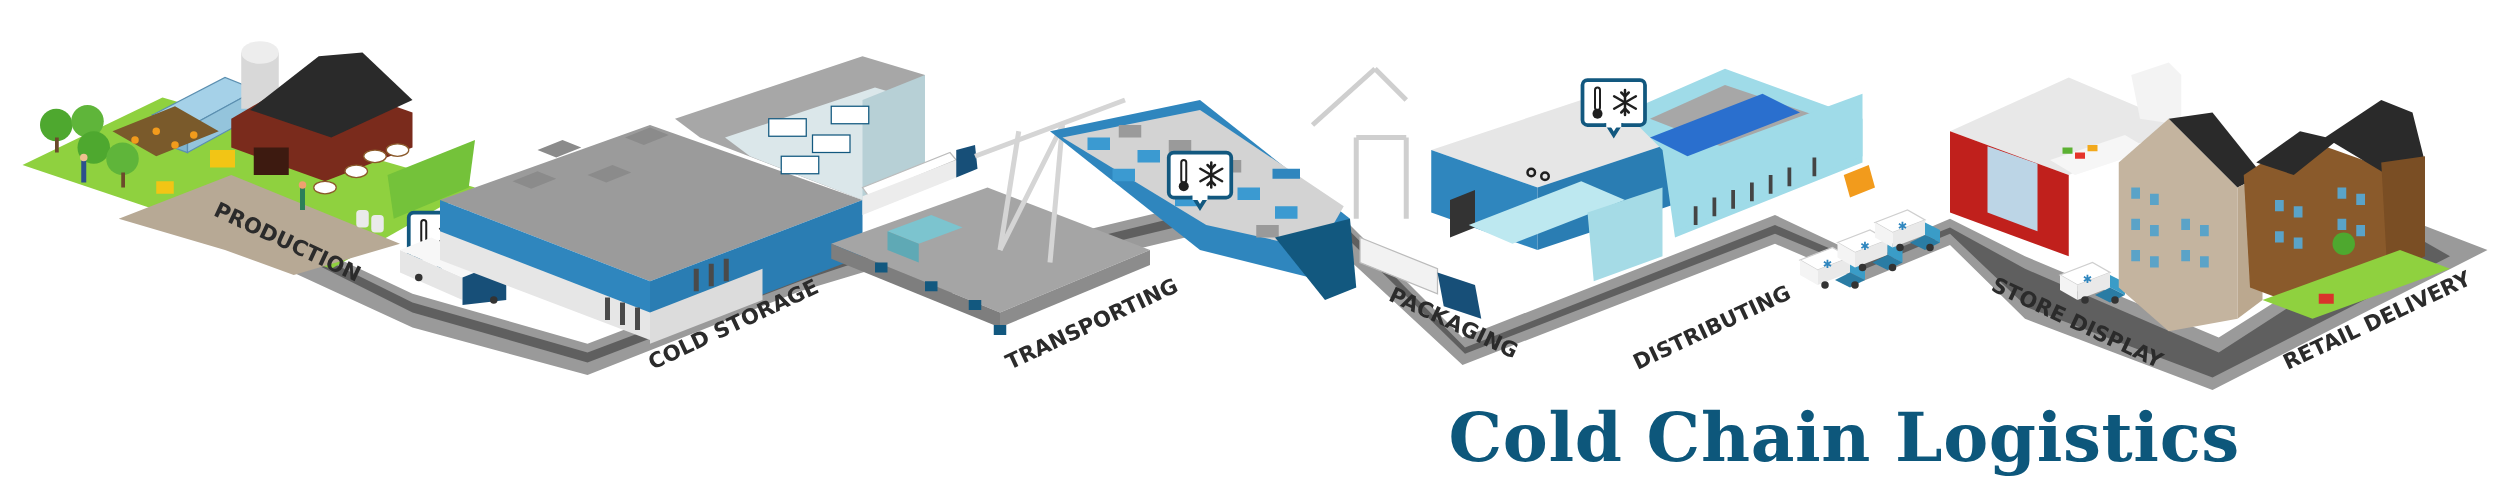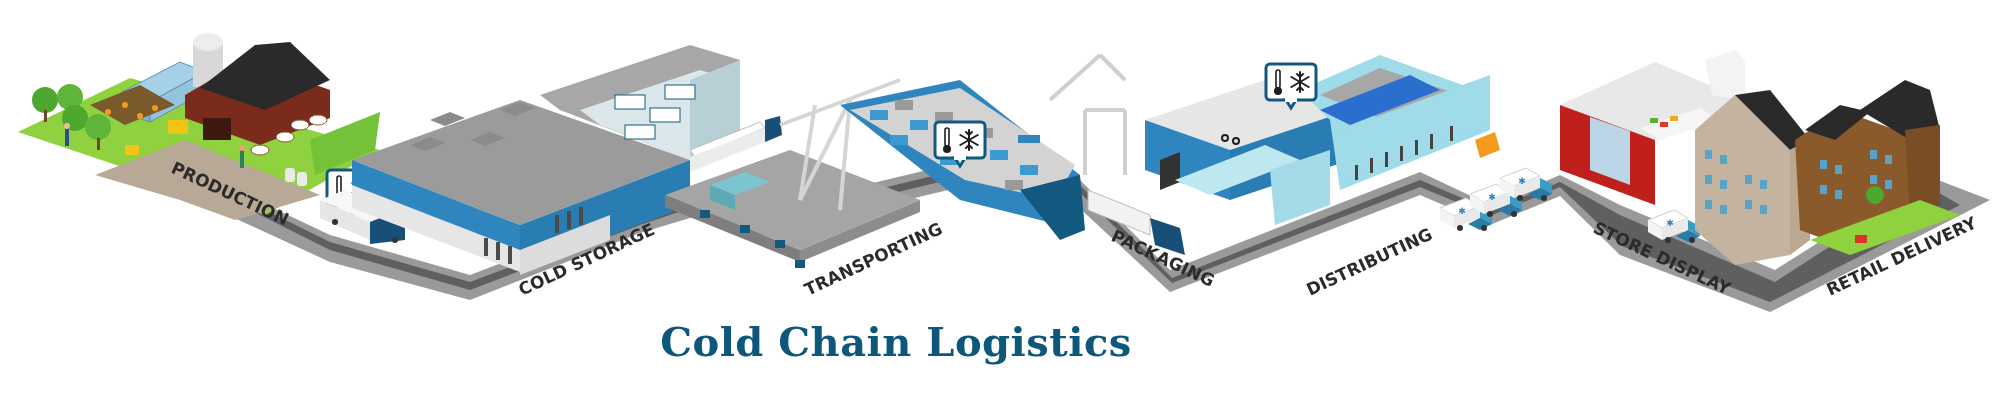--- a/index.html
+++ b/index.html
@@ -1,20 +1,20 @@
 <!DOCTYPE html>
 <html><head>
 <meta charset="utf-8">
 <style>
   html, body { margin:0; padding:0; background:#ffffff; }
   body { width:2000px; height:400px; position:relative; overflow:hidden; font-family:"Liberation Sans", sans-serif; }
   #scene { position:absolute; left:0; top:0; width:2000px; height:400px; }
   .title {
-    position:absolute; left:0; width:1792px; top:318px; text-align:center;
-    font-family:"DejaVu Serif", serif; font-weight:bold; font-size:40px; color:#0d577b;
+    position:absolute; left:0; width:1792px; top:318px; text-align:right;
+    font-family:"DejaVu Serif", serif; font-weight:bold; font-size:54px; color:#0d577b;
     letter-spacing:0.5px;
   }
 </style>
 </head>
 <body>
 
 <svg id="scene" viewBox="0 0 2000 400" xmlns="http://www.w3.org/2000/svg">
   <defs>
     <g id="snowflake">
       <g stroke="#1f1f1f" stroke-width="2" stroke-linecap="round">

